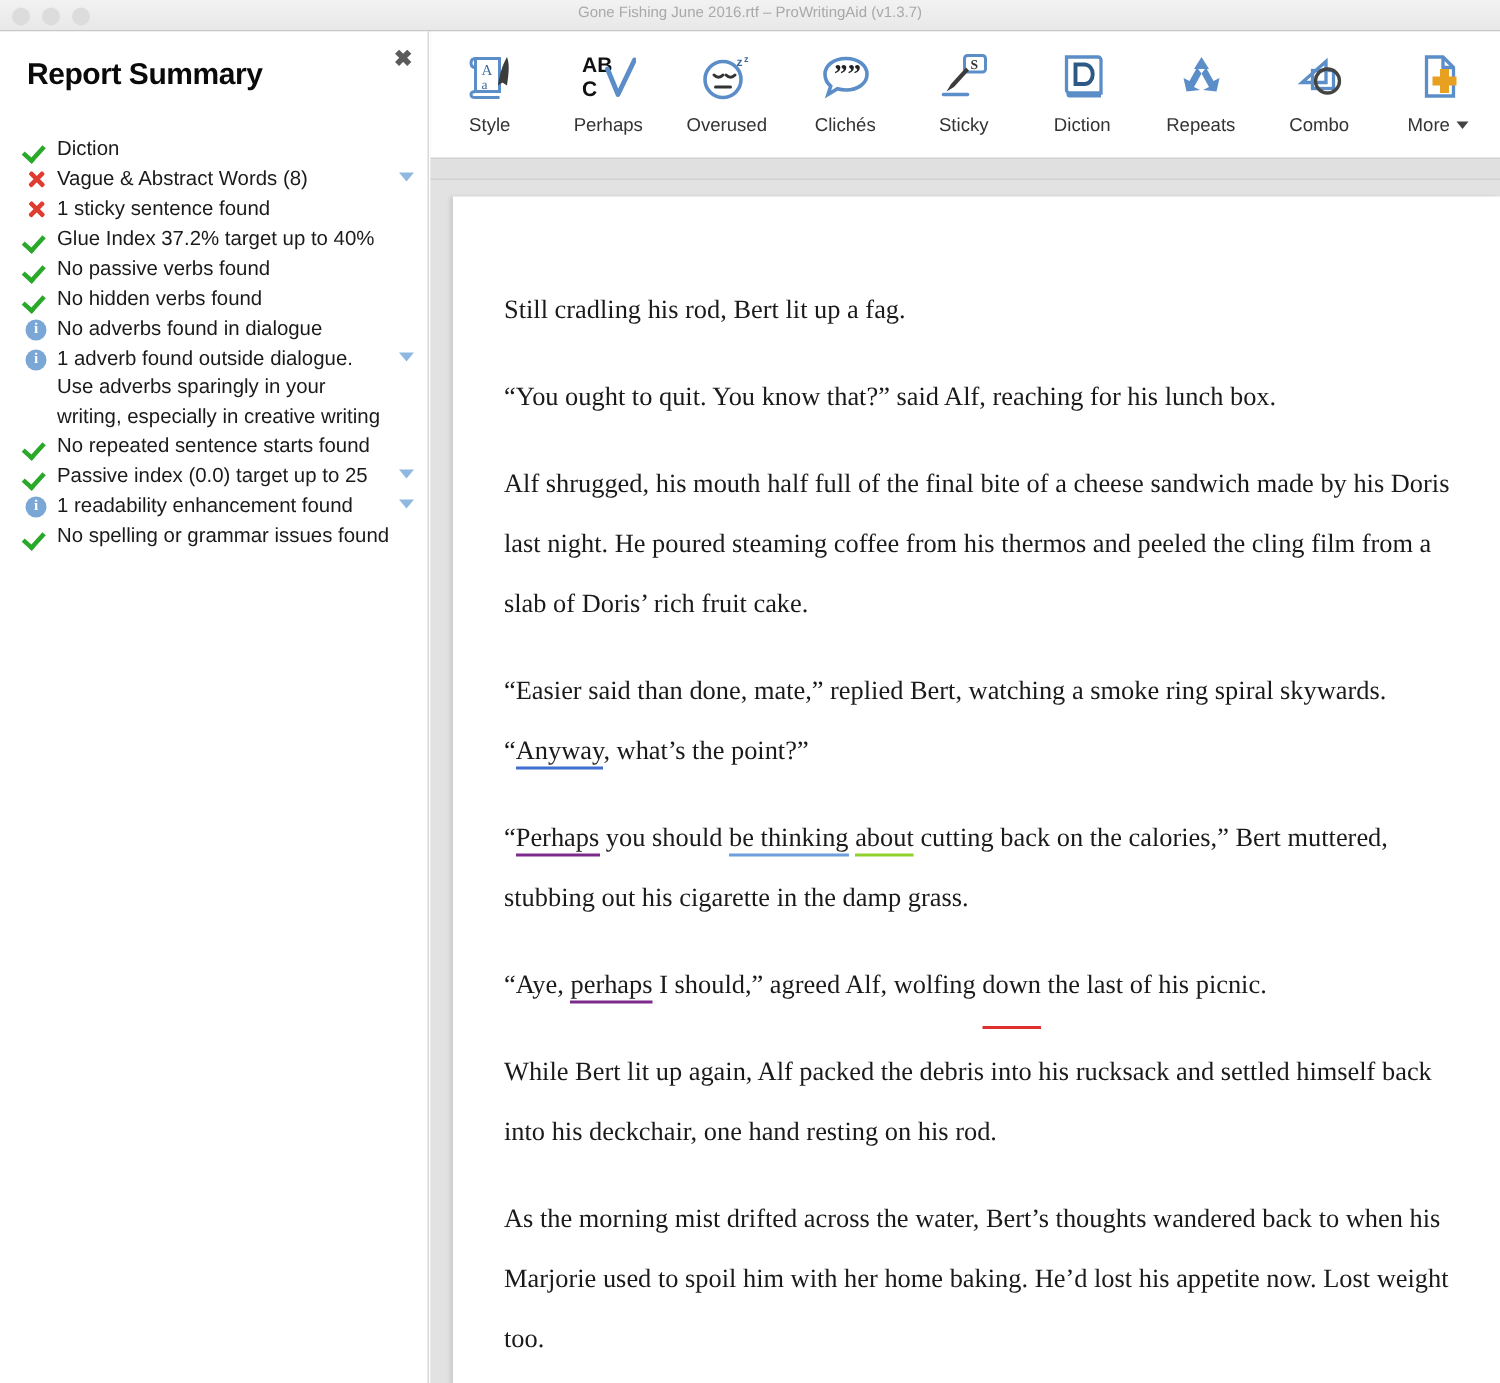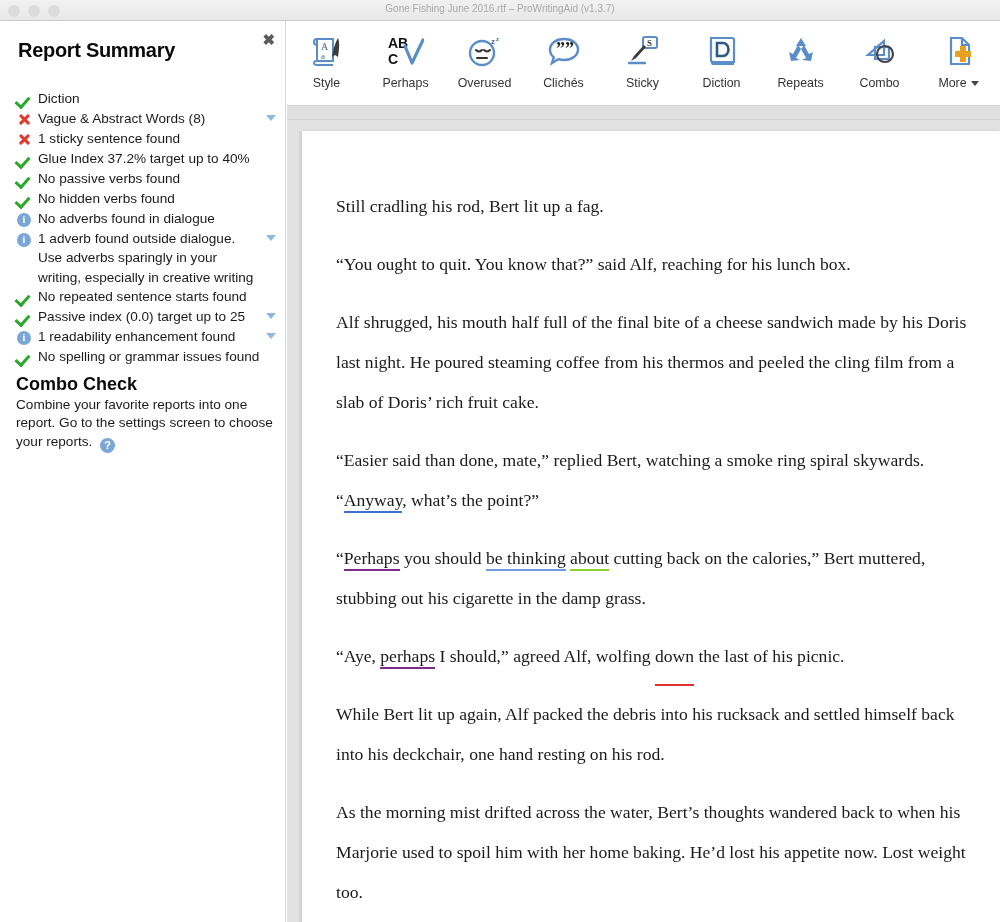--- a/index.html
+++ b/index.html
@@ -272,24 +272,20 @@
         <div class="report-item has-caret">
           <span class="ico icon-info"></span>
           <span class="txt">1 readability enhancement found</span>
           <span class="caret"></span>
         </div>
         <div class="report-item">
           <span class="ico icon-check"></span>
           <span class="txt">No spelling or grammar issues found</span>
         </div>
       </div>
-    <div class="combo" id="combo-block" style="top: 353px;">
-      <div class="combo-title">Combo Check</div>
-      <div class="combo-body"><span id="combo-text">Combine your favorite reports into one report. Go to the settings screen to choose your reports. </span><span class="help-badge">?</span></div>
-    </div>
   </div>
 
   <div class="right-pane">
 
     <div class="toolbar" id="toolbar">
         <div class="tool">
           <span class="glyph">
             <svg width="34" height="34" viewBox="0 0 34 34">
       <path d="M7 5h16v22H7z" fill="#fff" stroke="#5b8dc8" stroke-width="2"></path>
       <path d="M7 5c-2 0-3 1-3 3s1 3 3 3" fill="none" stroke="#5b8dc8" stroke-width="2"></path>

